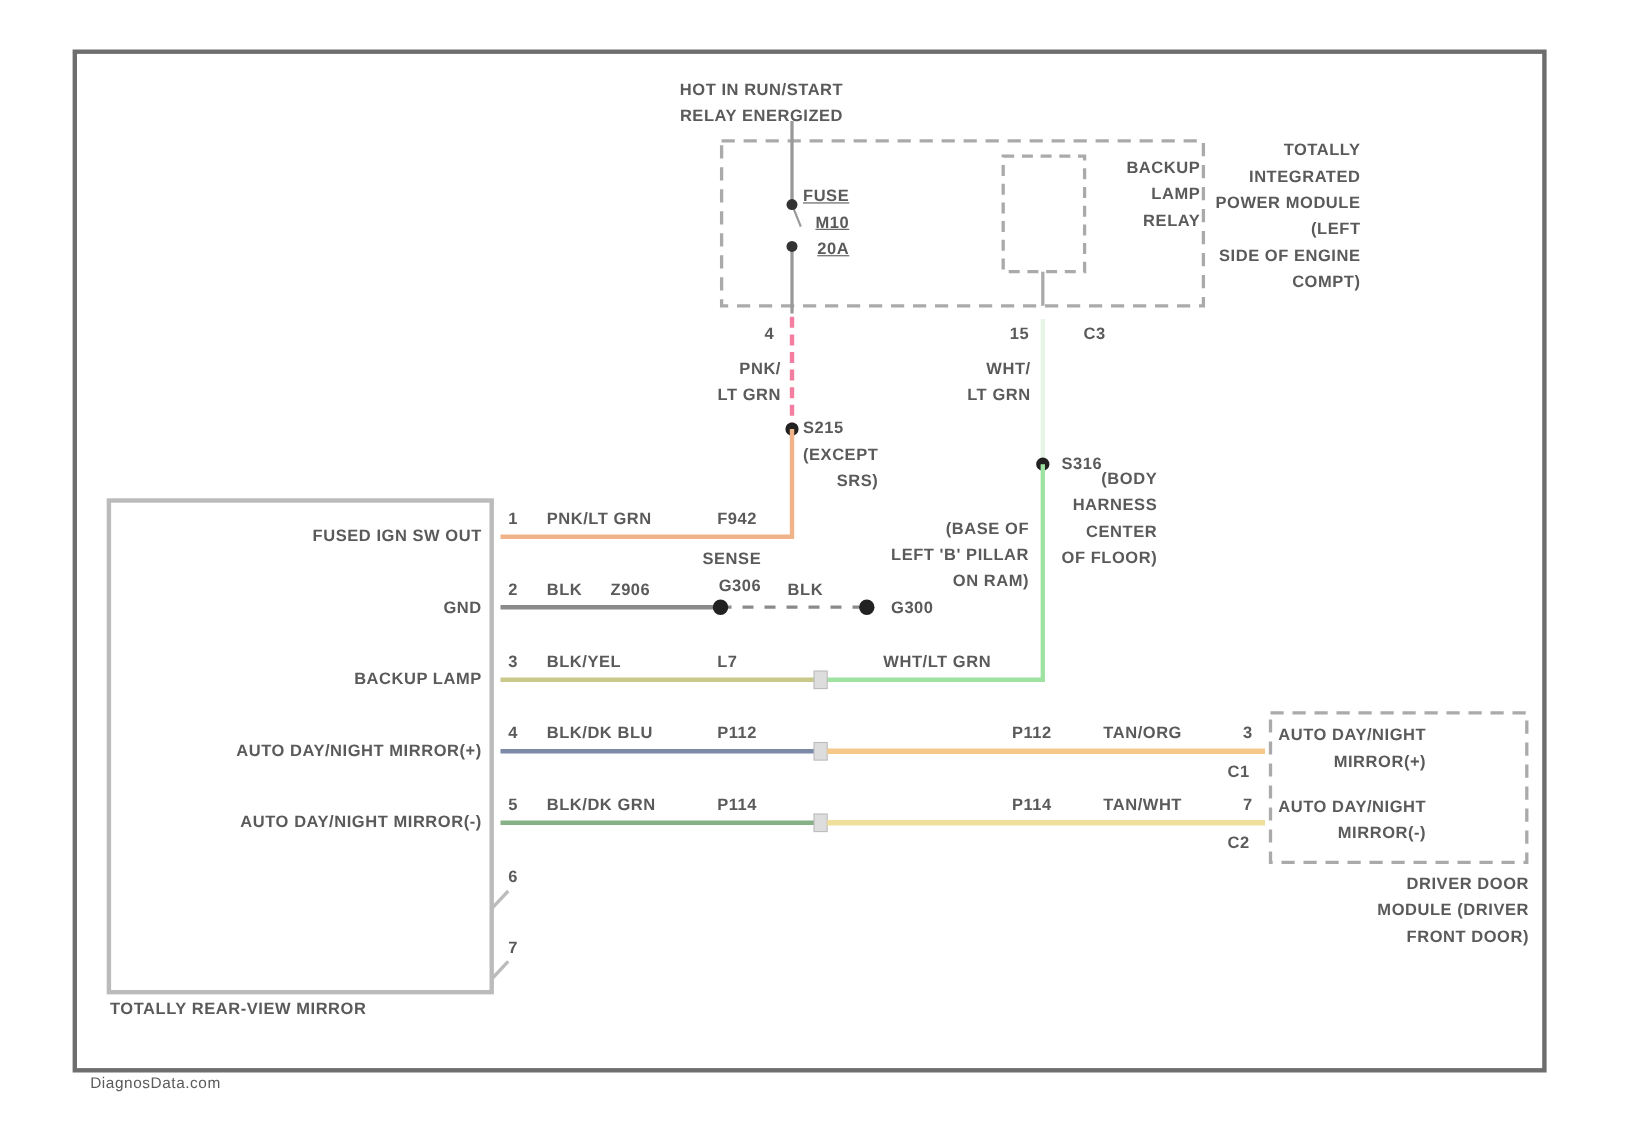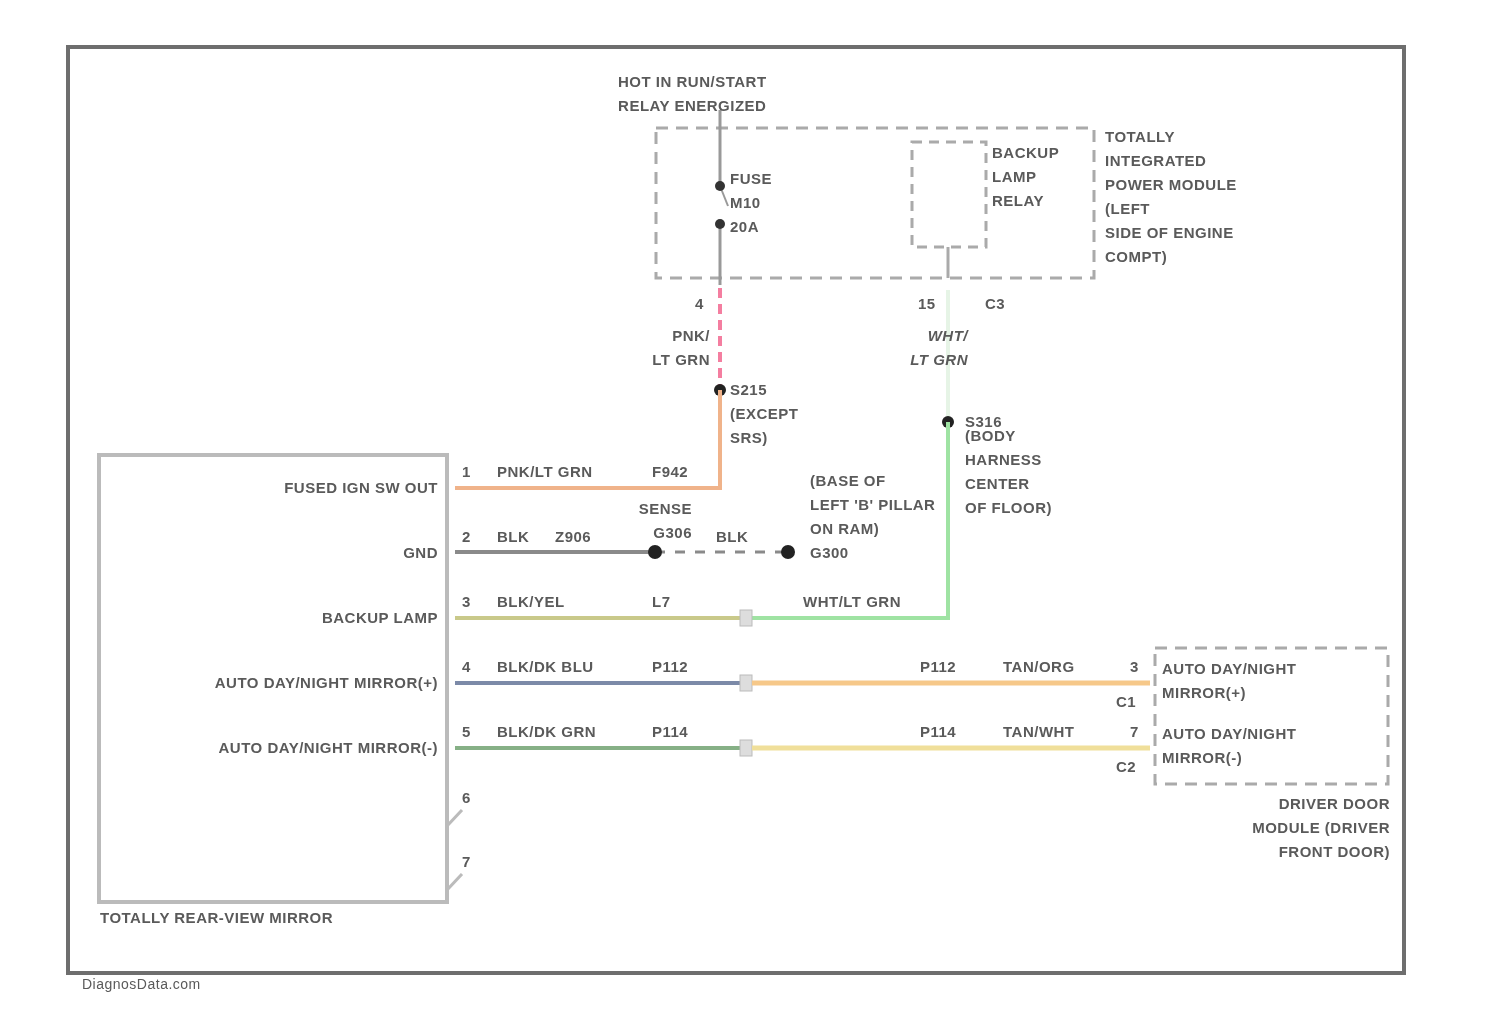--- a/index.html
+++ b/index.html
@@ -2,21 +2,21 @@
 <html><head>
 <meta charset="utf-8">
 <style>
   html, body { margin: 0; padding: 0; background: #ffffff; }
   body { width: 1500px; height: 1024px; position: relative; overflow: hidden;
          font-family: "Liberation Sans", sans-serif; color: #555; }
   .frame { position: absolute; left: 66px; top: 45px; width: 1340px; height: 930px;
            border: 4px solid #6e6e6e; box-sizing: border-box; }
   svg.wires { position: absolute; left: 0; top: 0; }
   .lbl { position: absolute; font-size: 15px; font-weight: bold; color: #5a5a5a;
-         letter-spacing: 0.5px; white-space: nowrap; line-height: 24px; }
+         letter-spacing: 0.5px; white-space: nowrap; line-height: 24px; text-align: right; }
   .lbl.r { text-align: right; }
   .stack { white-space: pre-line; }
   .small { font-size: 14px; }
 </style>
 </head>
 <body>
 
 <div class="frame"></div>
 
 <svg class="wires" width="1500" height="1024">
@@ -66,32 +66,32 @@
 </svg>
 
 <div class="lbl stack" style="left:618px; top:70px; text-align:center;">HOT IN RUN/START
 RELAY ENERGIZED</div>
 <div class="lbl stack" style="left:1105px; top:125px;">TOTALLY
 INTEGRATED
 POWER MODULE
 (LEFT
 SIDE OF ENGINE
 COMPT)</div>
-<div class="lbl stack" style="left:730px; top:167px;">FUSE
+<div class="lbl stack" style="left:730px; top:167px;text-decoration:underline;">FUSE
 M10
 20A</div>
-<div class="lbl stack" style="left:992px; top:141px;">BACKUP
+<div class="lbl stack" style="left:1024px; top:141px;">BACKUP
 LAMP
 RELAY</div>
 <div class="lbl" style="left:695px; top:292px;">4</div>
 <div class="lbl" style="left:918px; top:292px;">15</div>
 <div class="lbl" style="left:960px; top:292px;margin-left:25px;">C3</div>
 <div class="lbl stack r" style="left:630px; top:324px; width:80px;">PNK/
 LT GRN</div>
-<div class="lbl stack r" style="left:886px; top:324px; width:82px;font-style:italic;">WHT/
+<div class="lbl stack r" style="left:855px; top:324px; width:82px;">WHT/
 LT GRN</div>
 <div class="lbl" style="left:730px; top:378px;">S215</div>
 <div class="lbl stack" style="left:730px; top:402px;">(EXCEPT
 SRS)</div>
 <div class="lbl" style="left:965px; top:410px;">S316</div>
 <div class="lbl stack" style="left:965px; top:424px;">(BODY
 HARNESS
 CENTER
 OF FLOOR)</div>
 <div class="lbl stack" style="left:612px; top:497px; text-align:right; width:80px;">SENSE

